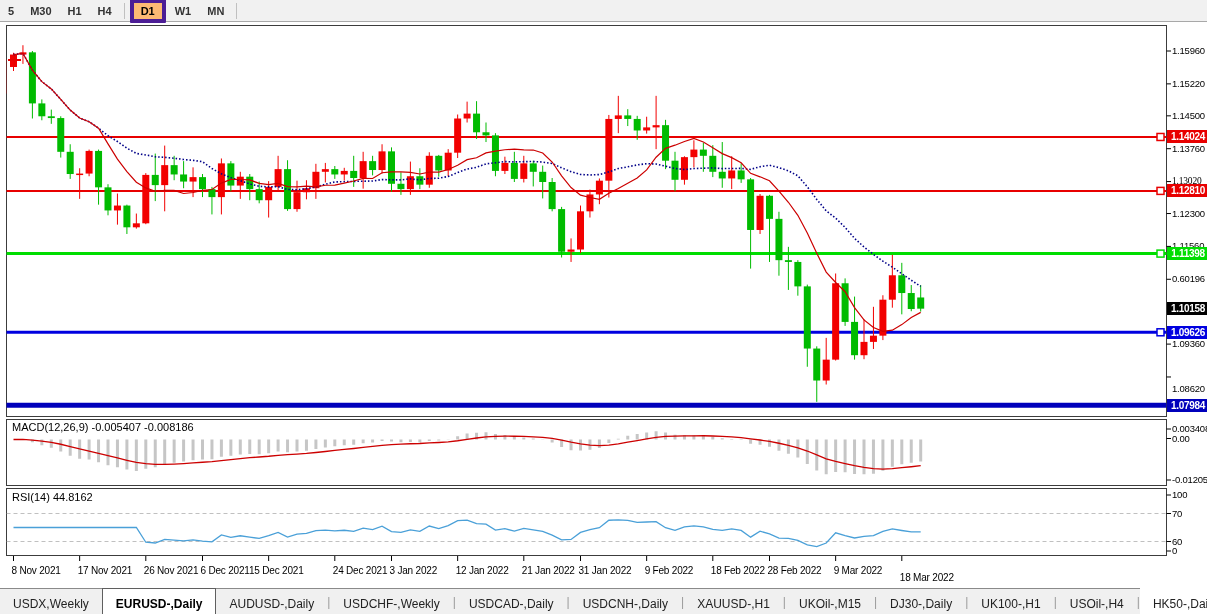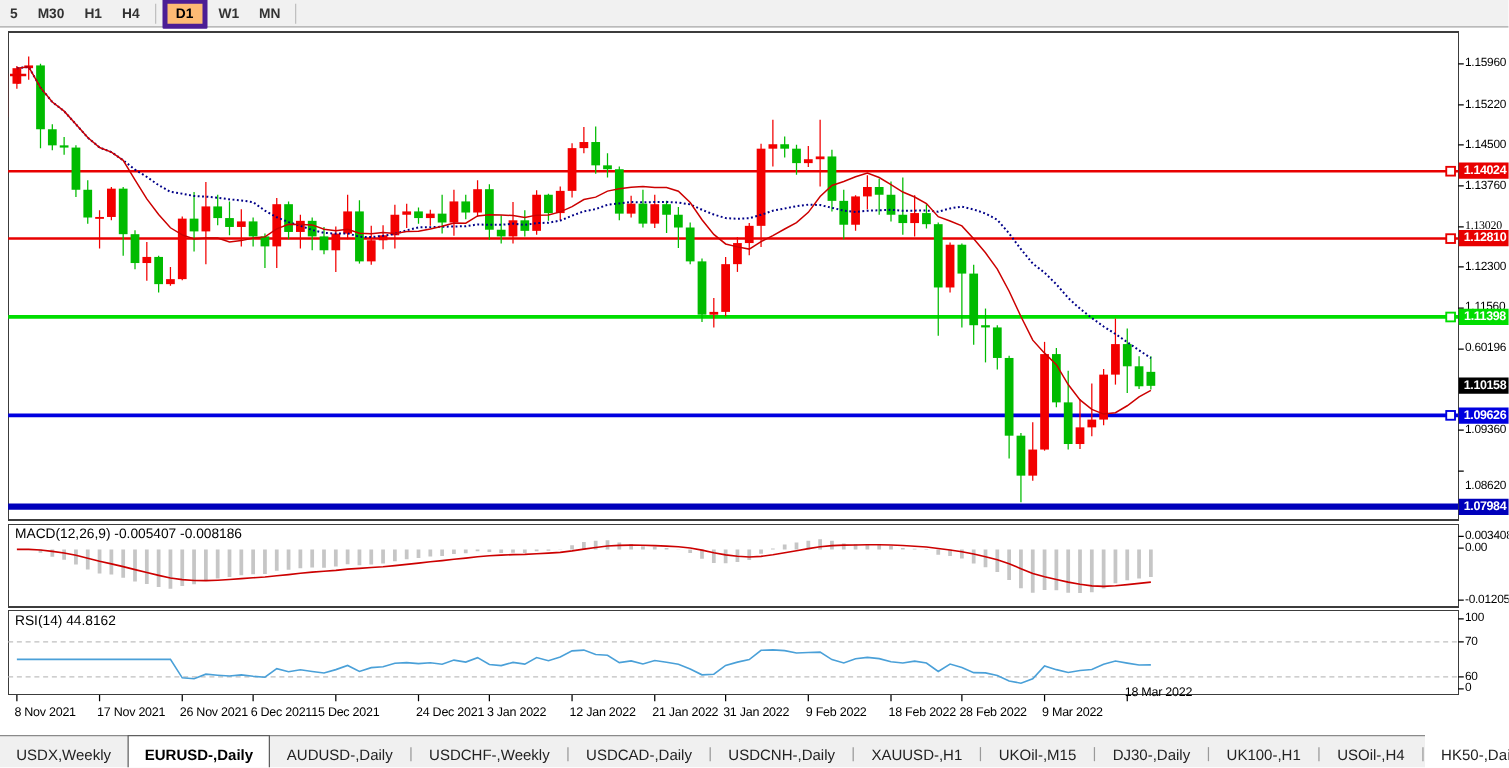--- a/index.html
+++ b/index.html
@@ -444,21 +444,21 @@
       <div class="lbl date-lbl" style="left:249px;top:565px;">15 Dec 2021</div>
       <div class="lbl date-lbl" style="left:332.79999999999995px;top:565px;">24 Dec 2021</div>
       <div class="lbl date-lbl" style="left:389.5px;top:565px;">3 Jan 2022</div>
       <div class="lbl date-lbl" style="left:455.65px;top:565px;">12 Jan 2022</div>
       <div class="lbl date-lbl" style="left:521.8px;top:565px;">21 Jan 2022</div>
       <div class="lbl date-lbl" style="left:578.5px;top:565px;">31 Jan 2022</div>
       <div class="lbl date-lbl" style="left:644.65px;top:565px;">9 Feb 2022</div>
       <div class="lbl date-lbl" style="left:710.8px;top:565px;">18 Feb 2022</div>
       <div class="lbl date-lbl" style="left:767.5px;top:565px;">28 Feb 2022</div>
       <div class="lbl date-lbl" style="left:833.65px;top:565px;">9 Mar 2022</div>
-      <div class="lbl date-lbl" style="left:899.8px;top:549px;">18 Mar 2022</div>
+      <div class="lbl date-lbl" style="left:899.8px;top:572px;">18 Mar 2022</div>
       <div class="lbl tag" style="top: 130.478px; background: rgb(232, 0, 0);">1.14024</div>
       <div class="lbl tag" style="top: 184.391px; background: rgb(232, 0, 0);">1.12810</div>
       <div class="lbl tag" style="top: 247.098px; background: rgb(0, 221, 0);">1.11398</div>
       <div class="lbl tag" style="top: 325.793px; background: rgb(0, 0, 224);">1.09626</div>
       <div class="lbl tag" style="top: 398.714px; background: rgb(0, 0, 187);">1.07984</div>
       <div class="lbl tag" style="top: 302.167px; background: rgb(0, 0, 0);">1.10158</div>
     </div>
 
   <div id="tabbar">
       <div class="tab">USDX,Weekly</div>

